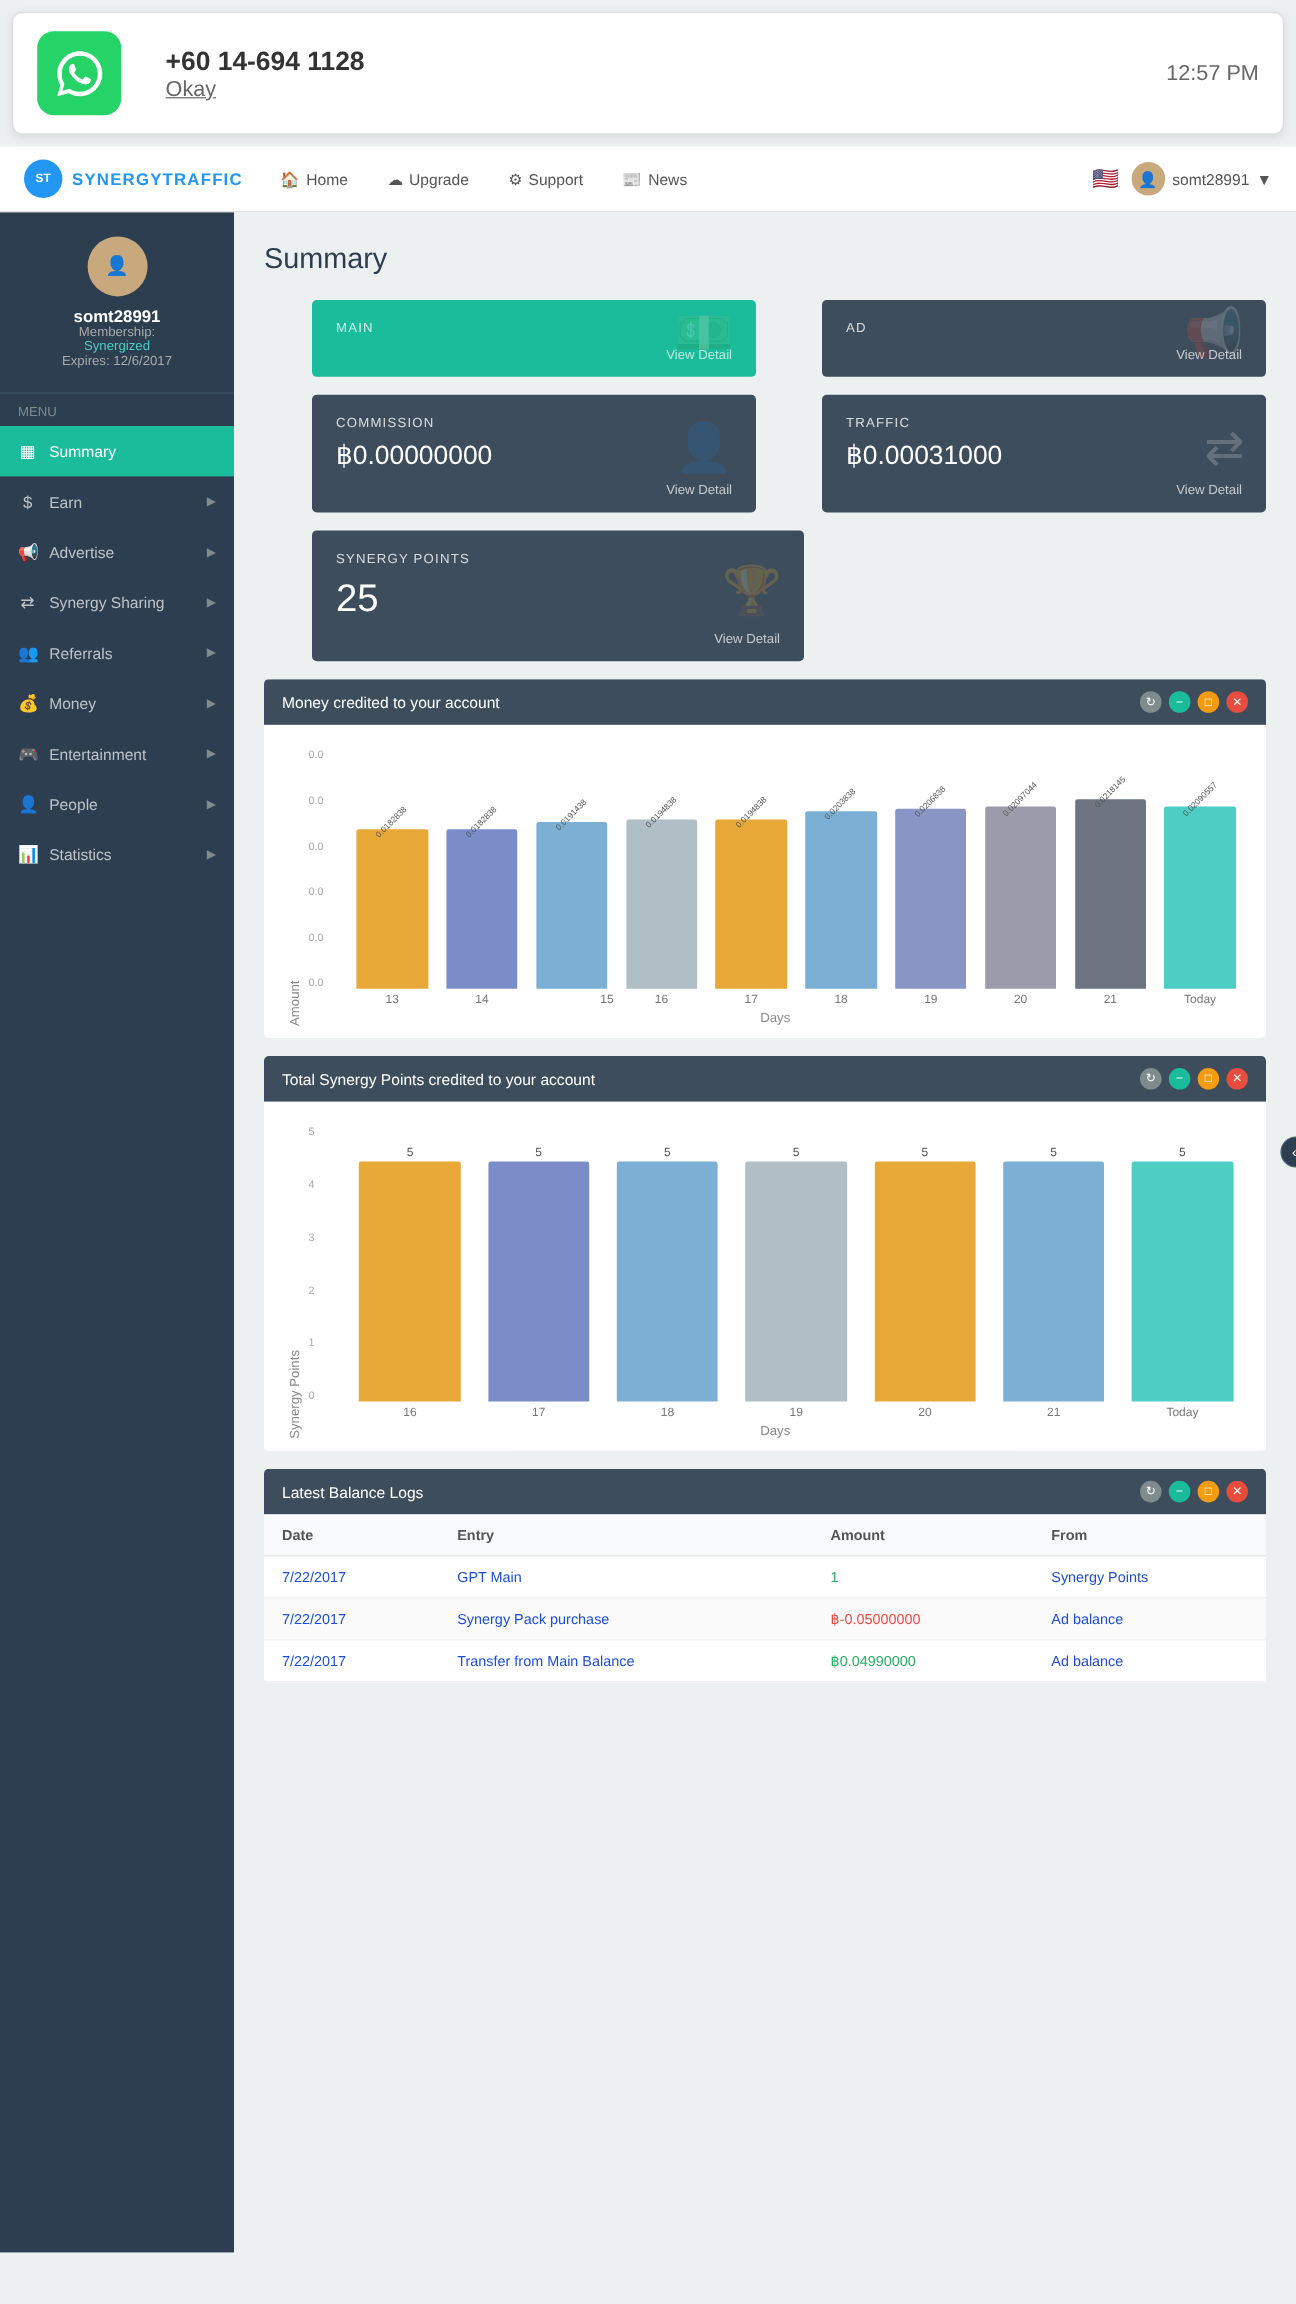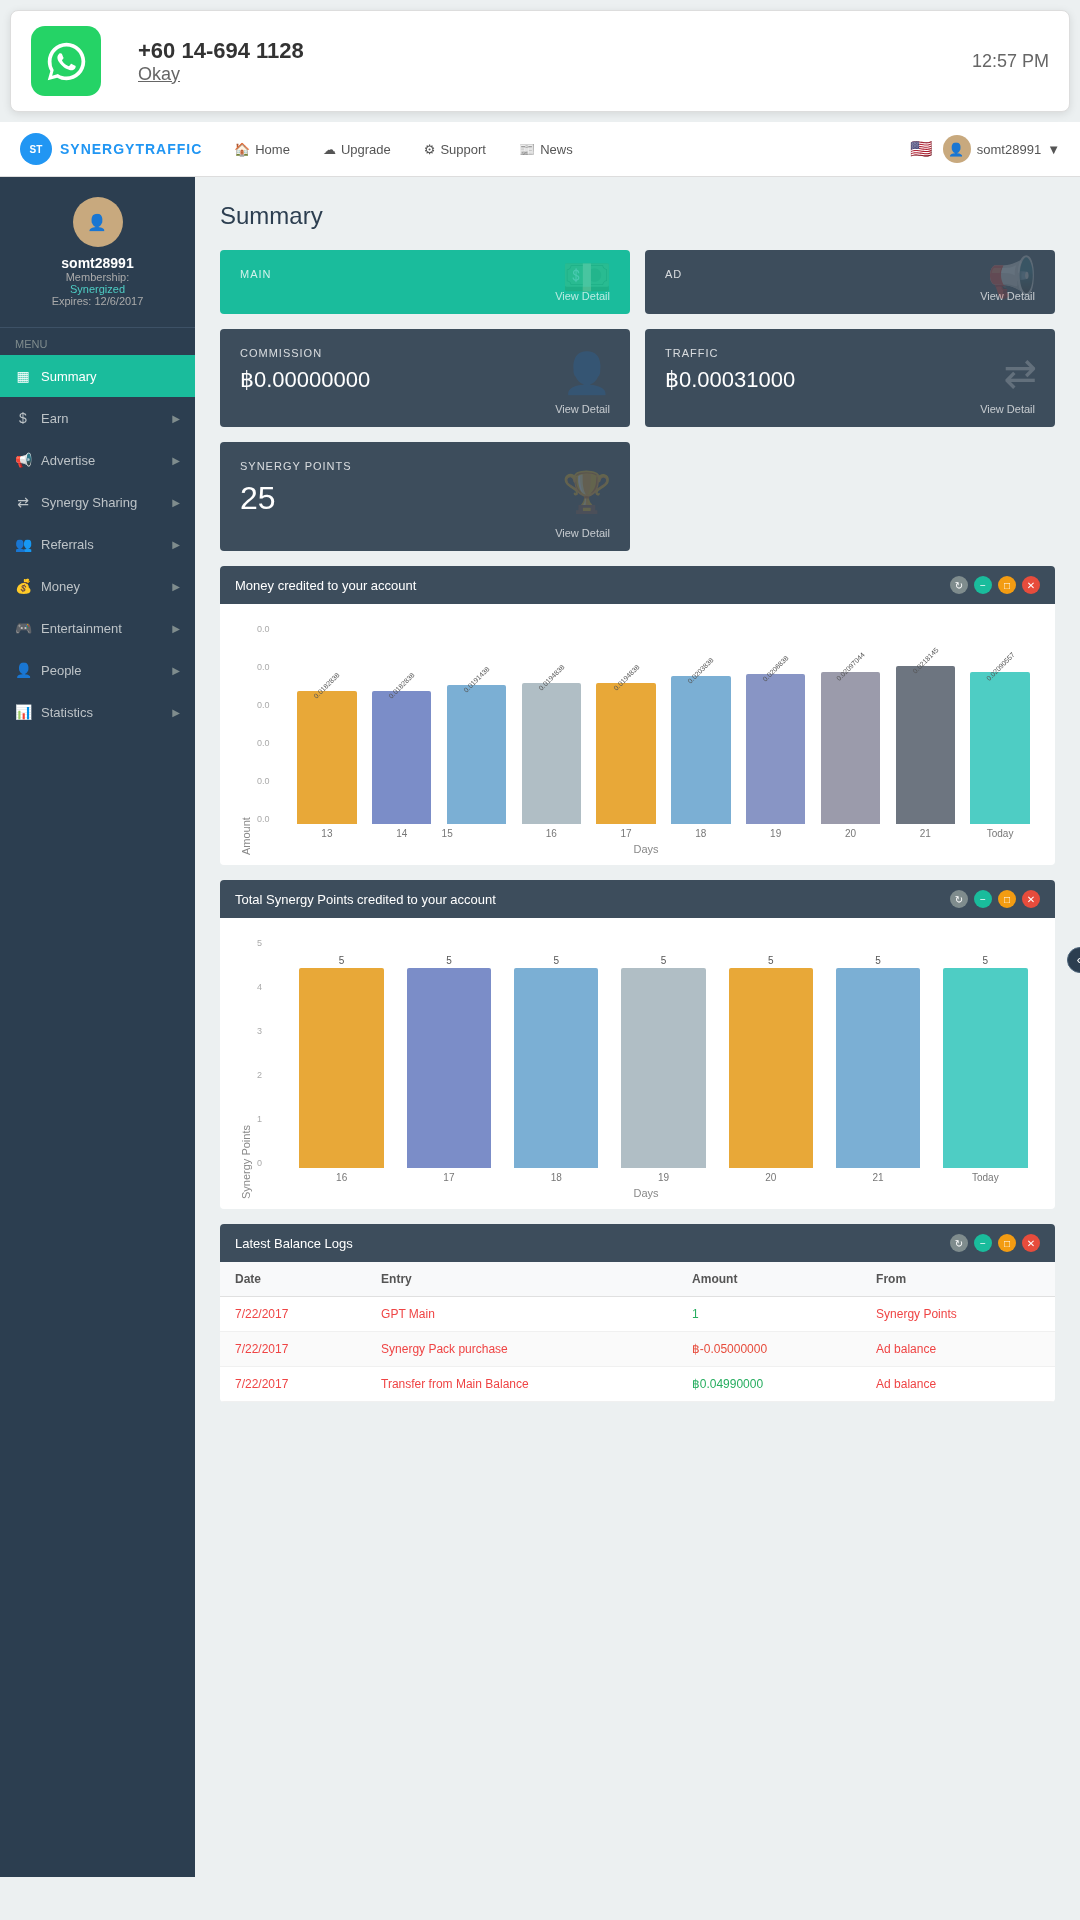--- a/index.html
+++ b/index.html
@@ -128,20 +128,21 @@
     .page-title { font-size: 24px; color: #2c3e50; margin-bottom: 20px; font-weight: 300; }
 
     
     .cards-row { display: flex; gap: 15px; margin-bottom: 15px; }
     .card {
       flex: 1;
       border-radius: 4px;
       padding: 18px 20px 12px;
       position: relative;
       overflow: hidden;
+      margin-left: 40px;
     }
     .card.main-card { background: #1abc9c; }
     .card.dark-card { background: #3d4d5c; }
     .card-label { font-size: 11px; text-transform: uppercase; color: rgba(255,255,255,0.8); margin-bottom: 8px; letter-spacing: 1px; }
     .card-value { font-size: 22px; color: white; font-weight: 500; }
     .card-footer { margin-top: 10px; text-align: right; font-size: 11px; color: rgba(255,255,255,0.7); cursor: pointer; }
     .card-icon {
       position: absolute; right: 18px; top: 50%; transform: translateY(-60%);
       font-size: 40px; color: rgba(255,255,255,0.2);
     }
@@ -179,21 +180,21 @@
     .ctrl-yellow { background: #f39c12; }
     .ctrl-red { background: #e74c3c; }
 
     .chart-body { padding: 20px 20px 10px; }
 
     
     .table-container { background: white; border-radius: 4px; margin-bottom: 15px; overflow: hidden; }
     .table-header { background: #3d4d5c; color: white; padding: 10px 15px; display: flex; align-items: center; justify-content: space-between; font-size: 13px; }
     table { width: 100%; border-collapse: collapse; }
     thead th { background: #f8f9fa; padding: 10px 15px; font-size: 12px; color: #555; text-align: left; border-bottom: 1px solid #e0e0e0; }
-    tbody td { padding: 10px 15px; font-size: 12px; color: #ef4444; border-bottom: 1px solid #f0f0f0; }
+    tbody td { padding: 10px 15px; font-size: 12px; color: #1d4ed8; border-bottom: 1px solid #f0f0f0; }
     tbody tr:nth-child(even) { background: #fafafa; }
     .amount-positive { color: #27ae60; }
     .amount-negative { color: #e74c3c; }
   </style>
 </head>
 <body>
 
 <div class="notification-bar">
   <div class="whatsapp-icon">
     <svg viewBox="0 0 48 48" fill="white">
@@ -388,21 +389,21 @@
                   <div style="width: 85%; height: 158.333px; background: rgb(109, 117, 128); border-radius: 2px 2px 0px 0px;"></div>
                 </div>
                 <div style="display: flex; flex-direction: column; align-items: center; flex: 1 1 0%; justify-content: flex-end; height: 100%;">
                   <div style="font-size: 7px; color: rgb(85, 85, 85); margin-bottom: 2px; transform: rotate(-45deg); white-space: nowrap;">0.02090557</div>
                   <div style="width: 85%; height: 151.736px; background: rgb(78, 205, 196); border-radius: 2px 2px 0px 0px;"></div>
                 </div>
               </div>
             <div style="display:flex;padding-left:35px;gap:5px;margin-top:4px;" id="money-x-labels">
                 <div style="flex: 1 1 0%; text-align: center; font-size: 10px; color: rgb(119, 119, 119);">13</div>
                 <div style="flex: 1 1 0%; text-align: center; font-size: 10px; color: rgb(119, 119, 119);">14</div>
-                <div style="flex: 1 1 0%; text-align: left; font-size: 10px; color: rgb(119, 119, 119);">15</div>
+                <div style="flex: 1 1 0%; text-align: right; font-size: 10px; color: rgb(119, 119, 119);">15</div>
                 <div style="flex: 1 1 0%; text-align: center; font-size: 10px; color: rgb(119, 119, 119);">16</div>
                 <div style="flex: 1 1 0%; text-align: center; font-size: 10px; color: rgb(119, 119, 119);">17</div>
                 <div style="flex: 1 1 0%; text-align: center; font-size: 10px; color: rgb(119, 119, 119);">18</div>
                 <div style="flex: 1 1 0%; text-align: center; font-size: 10px; color: rgb(119, 119, 119);">19</div>
                 <div style="flex: 1 1 0%; text-align: center; font-size: 10px; color: rgb(119, 119, 119);">20</div>
                 <div style="flex: 1 1 0%; text-align: center; font-size: 10px; color: rgb(119, 119, 119);">21</div>
                 <div style="flex: 1 1 0%; text-align: center; font-size: 10px; color: rgb(119, 119, 119);">Today</div>
               </div>
             <div style="text-align:center;font-size:11px;color:#888;margin-top:4px;">Days</div>
           </div>

